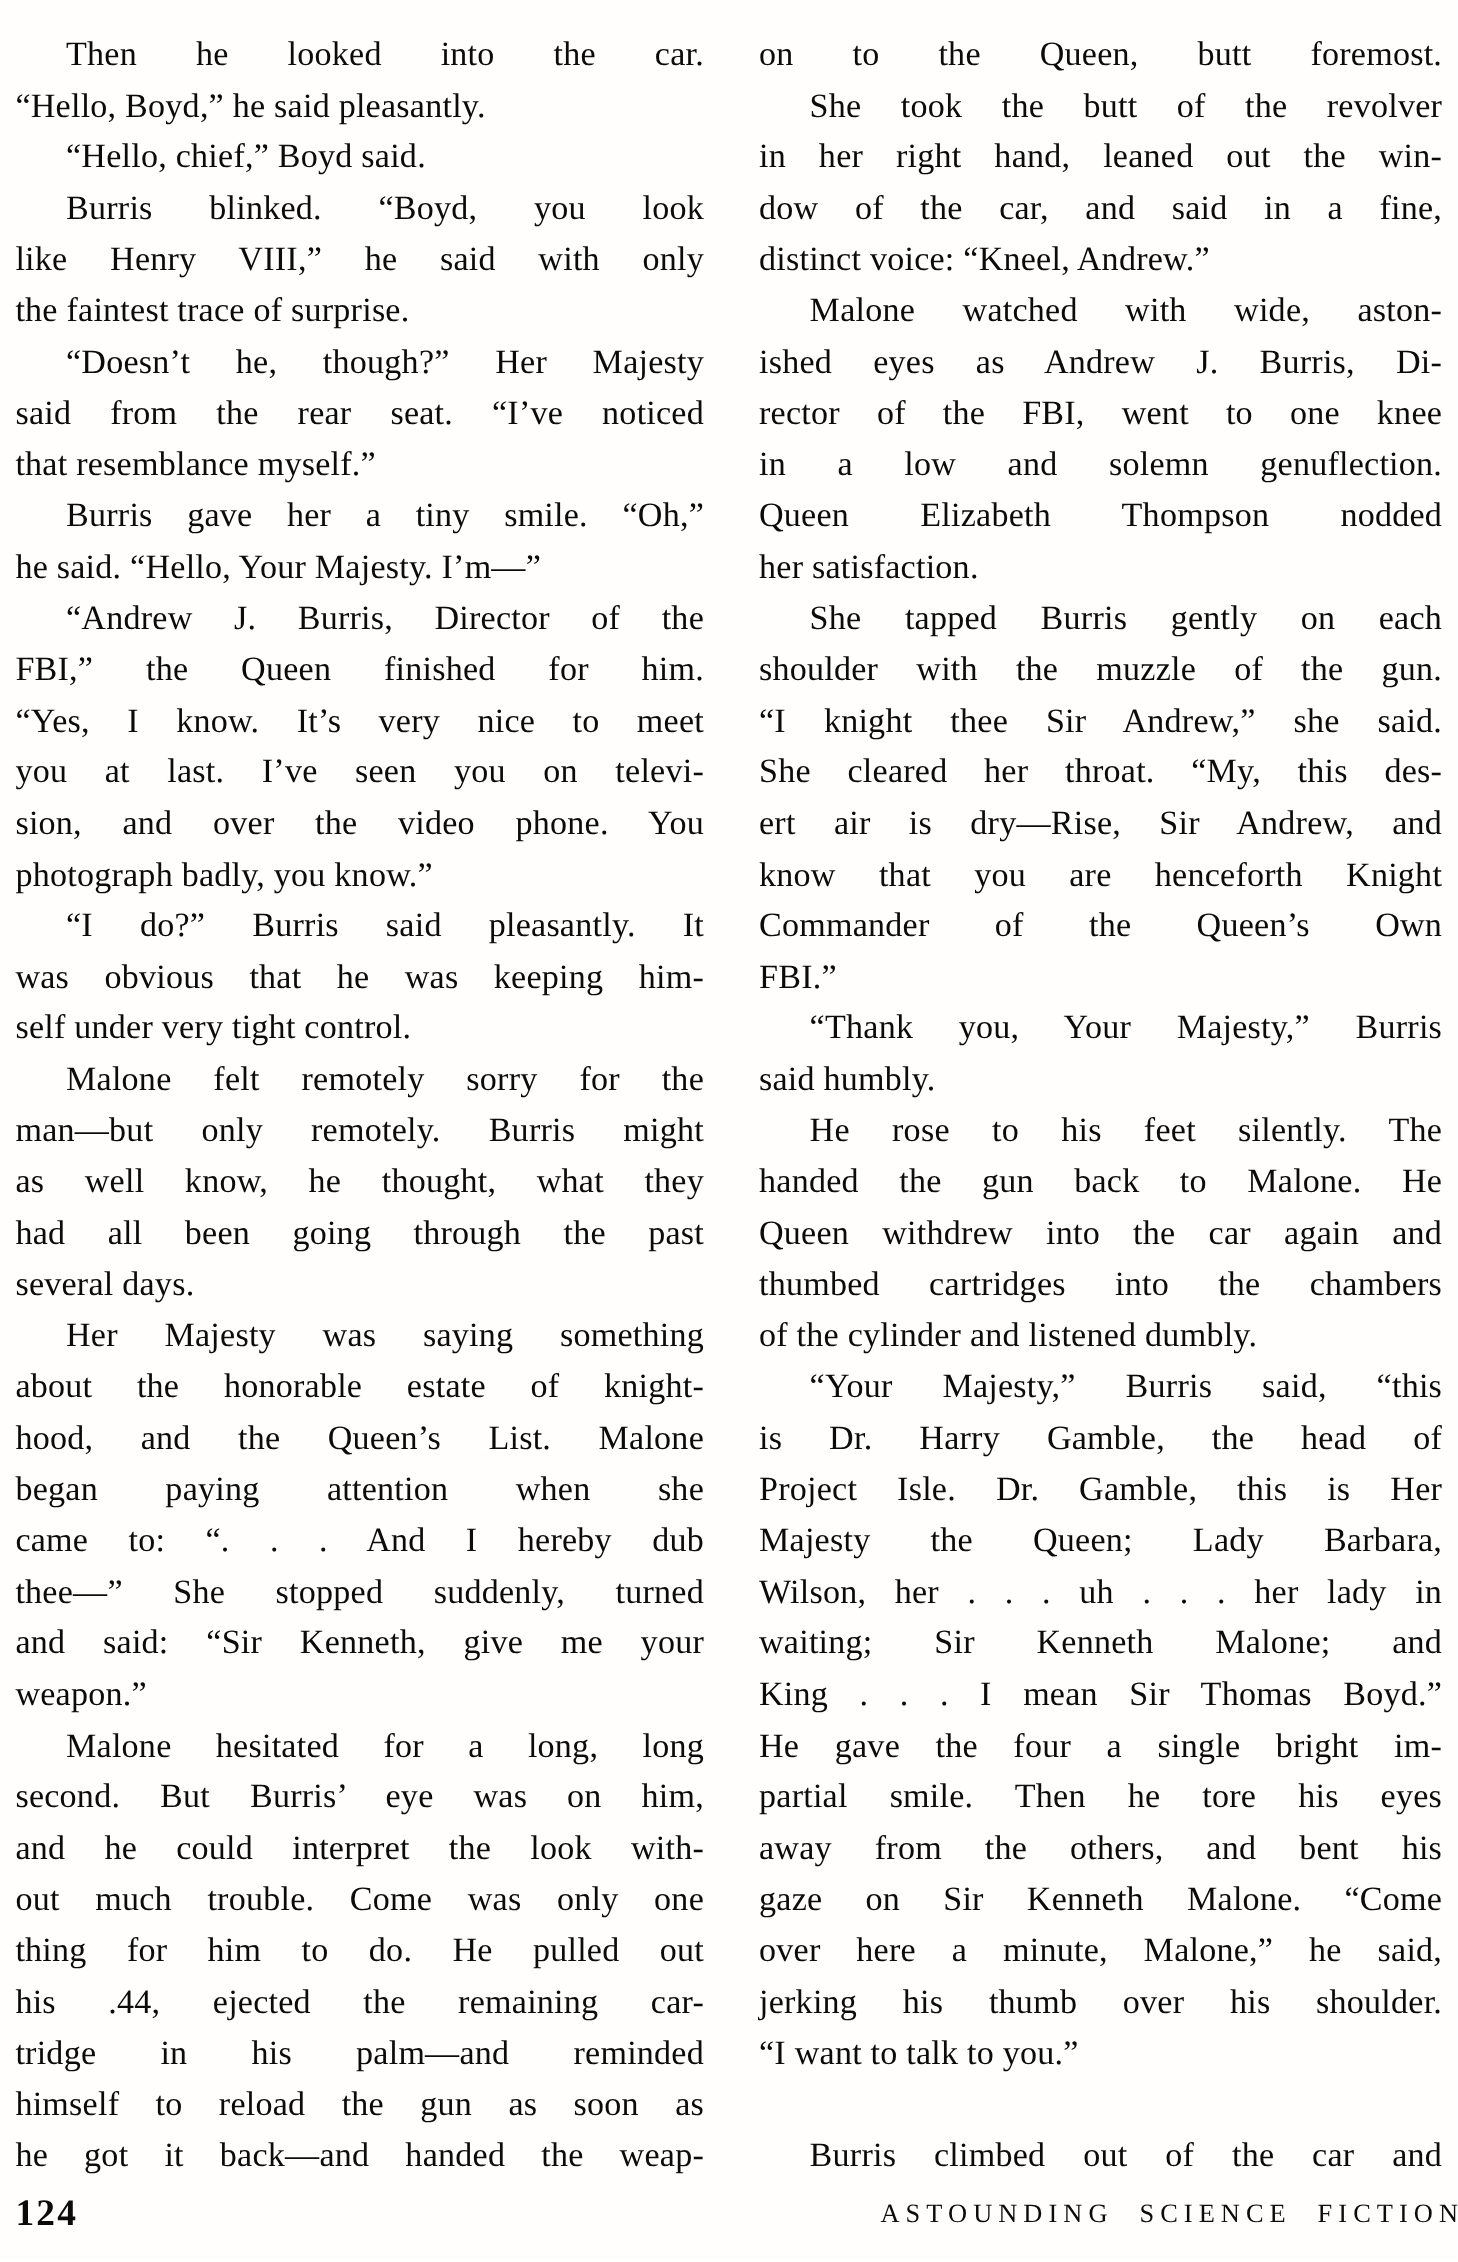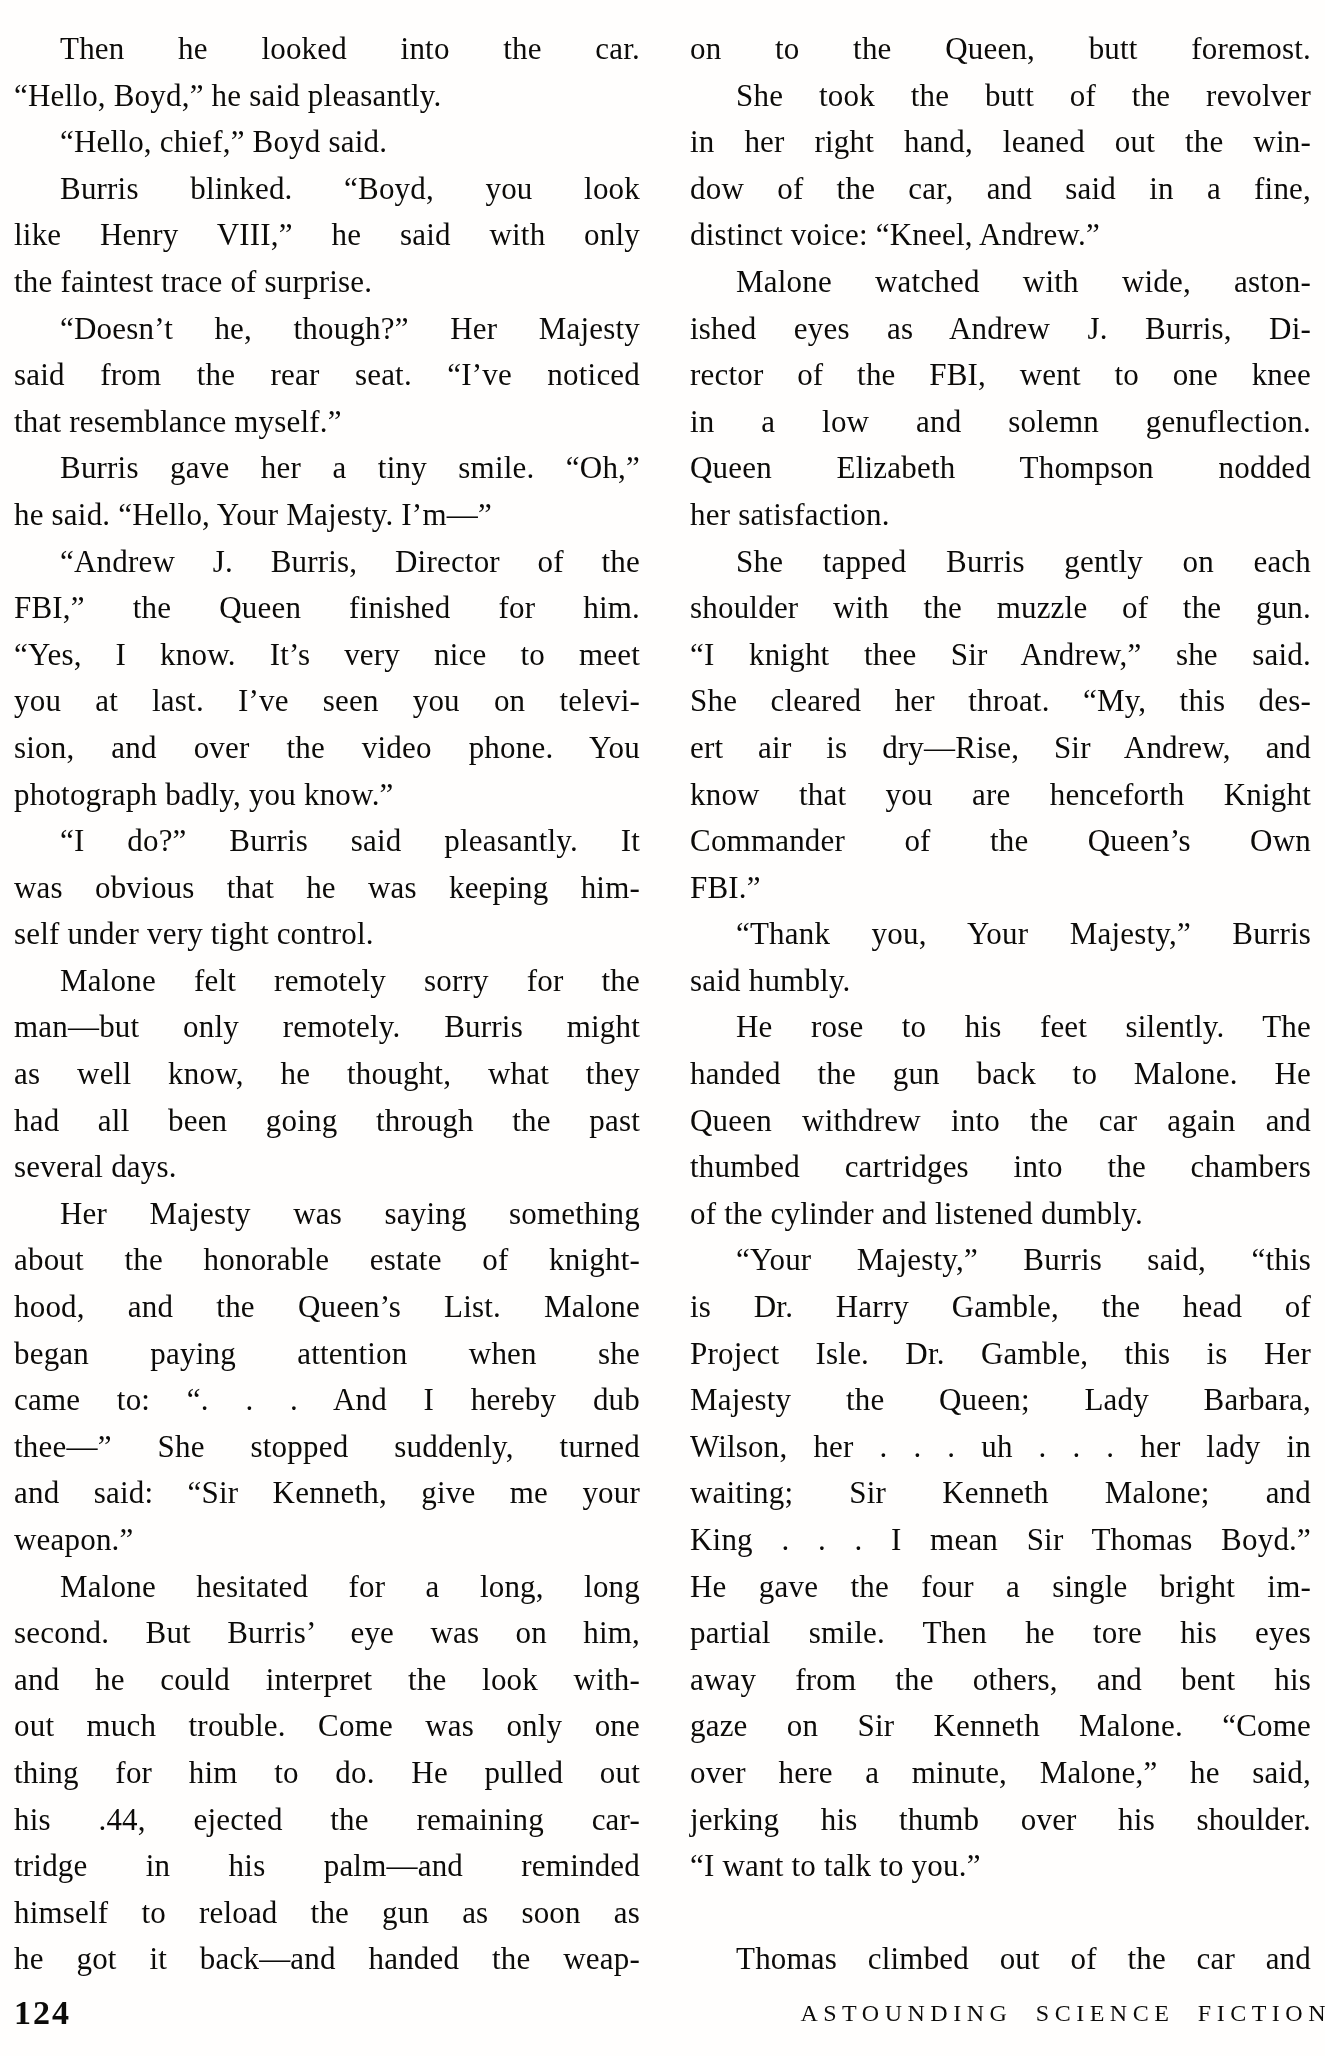--- a/index.html
+++ b/index.html
@@ -143,18 +143,18 @@
         <div class="line">waiting; Sir Kenneth Malone; and</div>
         <div class="line">King . . . I mean Sir Thomas Boyd.”</div>
         <div class="line">He gave the four a single bright im-</div>
         <div class="line">partial smile. Then he tore his eyes</div>
         <div class="line">away from the others, and bent his</div>
         <div class="line">gaze on Sir Kenneth Malone. “Come</div>
         <div class="line">over here a minute, Malone,” he said,</div>
         <div class="line">jerking his thumb over his shoulder.</div>
         <div class="line end">“I want to talk to you.”</div>
         <div class="line blank"></div>
-        <div class="line indent">Thomas climbed out of the car and</div>
+        <div class="line indent">Burris climbed out of the car and</div>
       </div>
   </div>
   <div class="footer-pagenum">124</div>
   <div class="footer-title">ASTOUNDING SCIENCE FICTION</div>
 </div>
 
 </body></html>

